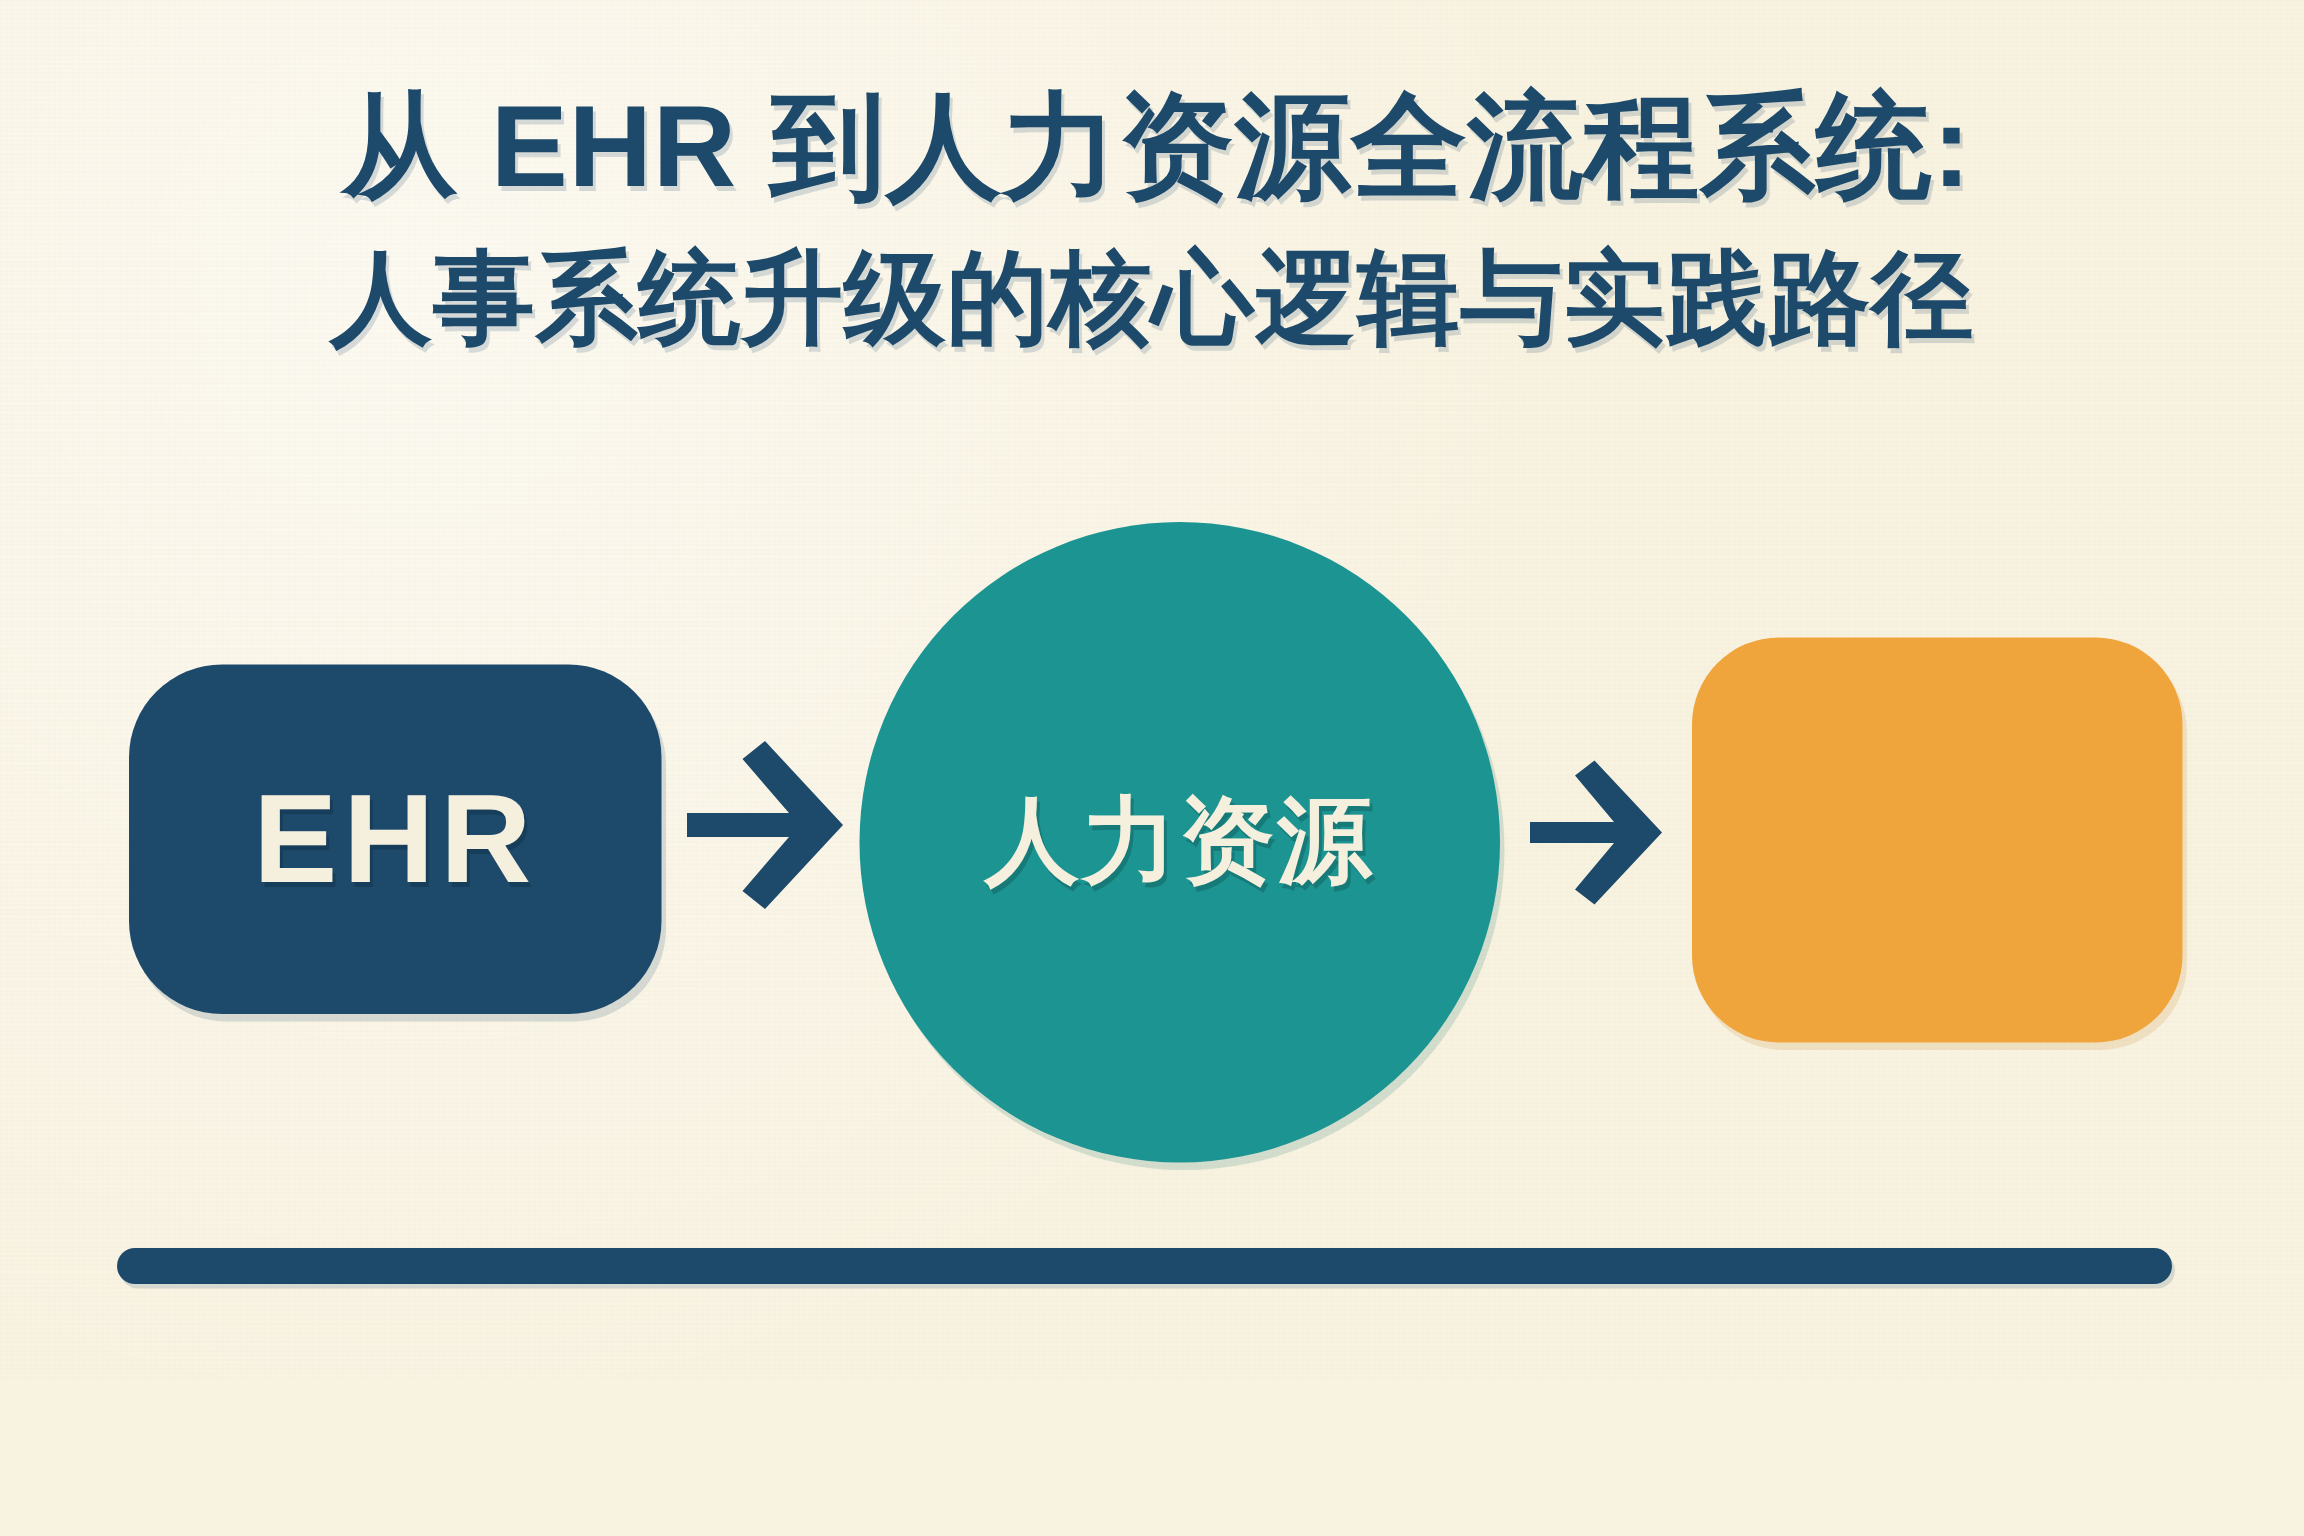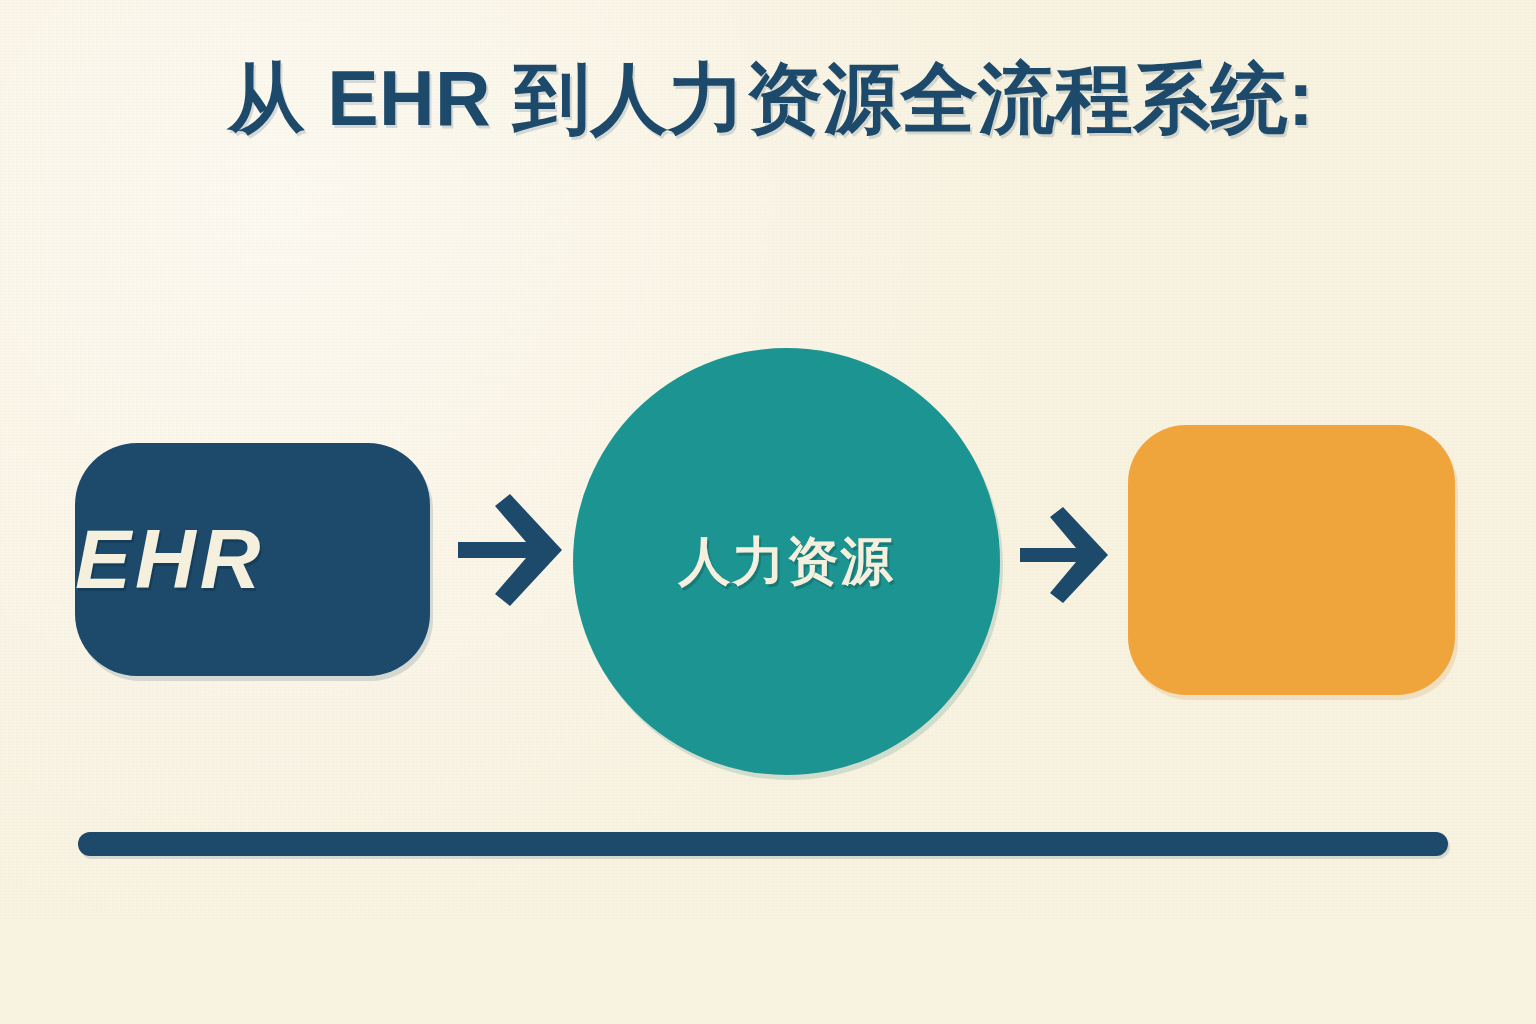--- a/index.html
+++ b/index.html
@@ -69,30 +69,30 @@
   .diagram {
     position: absolute;
     left: 0;
     top: 0;
     width: 1536px;
     height: 1024px;
   }
 
   .node-ehr {
     position: absolute;
-    left: 75px;
+    left: 86px;
     top: 443px;
     width: 355px;
     height: 233px;
     background: #1d4a6a;
     border-radius: 62px;
     display: flex;
     align-items: center;
+    justify-content: center;
     box-shadow: 3px 5px 0 rgba(29,74,106,0.16);
-    font-style: italic;
   }
 
   .node-ehr-label {
     color: #f5efdd;
     font-size: 84px;
     font-weight: 700;
     letter-spacing: 4px;
     text-shadow: 2px 3px 0 rgba(12,40,60,0.35);
   }
 
@@ -106,21 +106,21 @@
     border-radius: 50%;
     display: flex;
     flex-direction: column;
     align-items: center;
     justify-content: center;
     box-shadow: 3px 5px 0 rgba(20,110,108,0.16);
   }
 
   .node-circle-line {
     color: #f5efdd;
-    font-size: 52px;
+    font-size: 63px;
     font-weight: 700;
     line-height: 1.30;
     letter-spacing: 2px;
     white-space: nowrap;
     text-shadow: 2px 3px 0 rgba(14,84,82,0.40);
   }
 
   .node-orange {
     position: absolute;
     left: 1128px;
@@ -155,20 +155,21 @@
   }
 </style>
 </head>
 <body>
 
 <div id="poster">
   <div id="grain"></div>
 
   <div class="title-block">
     <div class="title-line title-line-1">从 EHR 到人力资源全流程系统:</div>
+    <div class="title-line title-line-2">人事系统升级的核心逻辑与实践路径</div>
   </div>
 
   <div class="diagram">
 
     <div class="node-ehr">
       <span class="node-ehr-label">EHR</span>
     </div>
 
     <div class="arrow arrow-1">
       <svg width="108" height="116" viewBox="0 0 108 116" aria-hidden="true">

